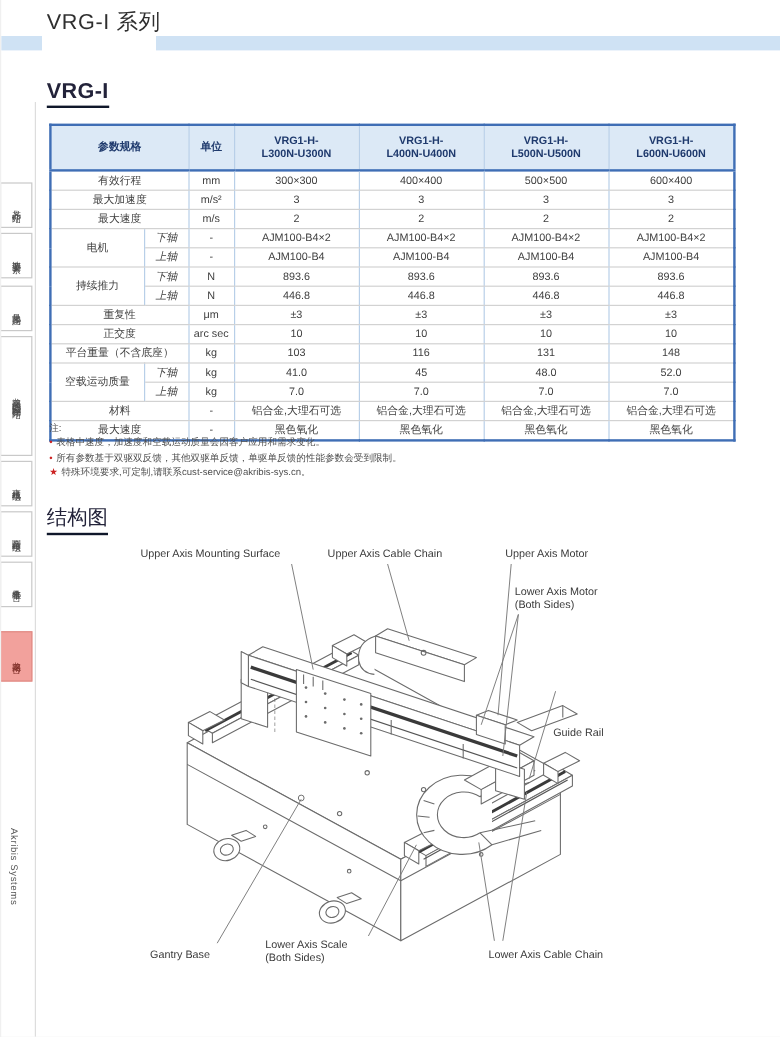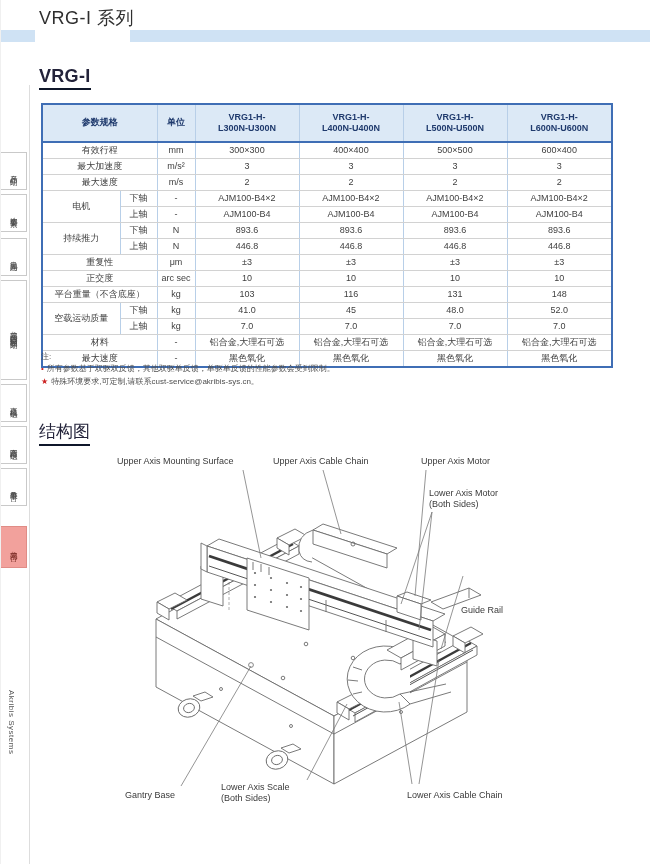--- a/index.html
+++ b/index.html
@@ -25,21 +25,21 @@
               table-layout:fixed;border:2px solid #3f6eb5;}
   #spec-table th,#spec-table td{border-left:1px solid #b8cfe8;border-right:1px solid #b8cfe8;
               border-top:1px solid #d2d2d2;border-bottom:1px solid #d2d2d2;
               padding:1px 2px;text-align:center;color:#3f3f3f;font-size:9px;line-height:1.25;}
   #spec-table thead th{background:#dce9f6;color:#1f3a6d;font-weight:bold;height:34px;
               border-bottom:2px solid #3f6eb5;}
   th.h-param{font-size:11px;text-align:left;padding-left:7px;}
   th.h-unit{font-size:10px;}
   th.h-model{font-size:9.5px;}
   td.lbl{text-align:left;padding-left:6px;font-size:8.5px;}
-  td.sub{font-size:8.5px;}
+  td.sub{font-size:8.5px;font-style:italic;}
   td.unit{font-size:8.5px;}
   #spec-table tbody td{height:13px;}
 
   
   #notes{position:absolute;left:40px;top:351px;font-size:8px;color:#4f4f4f;line-height:1.55;}
   #notes .bullet{color:#cc2222;margin-right:3px;font-size:8px;}
 
   
   #side-line{position:absolute;left:0;top:85px;width:28px;height:779px;border-right:1px solid #ddd;}
   .side-tab{position:absolute;left:-1px;width:27px;border:1px solid #c9c9c9;background:#fff;
@@ -213,20 +213,21 @@
         <td>黑色氧化</td>
         <td>黑色氧化</td>
         <td>黑色氧化</td>
         <td>黑色氧化</td>
       </tr>
     </tbody>
   </table>
 
   <div id="notes">
     <div>注:</div>
+    <div><span class="bullet">•</span><span>表格中速度，加速度和空载运动质量会因客户应用和需求变化。</span></div>
     <div><span class="bullet">•</span><span>所有参数基于双驱双反馈，其他双驱单反馈，单驱单反馈的性能参数会受到限制。</span></div>
     <div><span class="bullet">★</span><span>特殊环境要求,可定制,请联系cust-service@akribis-sys.cn。</span></div>
   </div>
 
   <div class="sec-head" id="sec-struct">结构图</div>
 
   <div id="side-line"></div>
   <div class="side-tab" style="top:152px;height:38px;">
       <span>产品介绍</span>
     </div>

